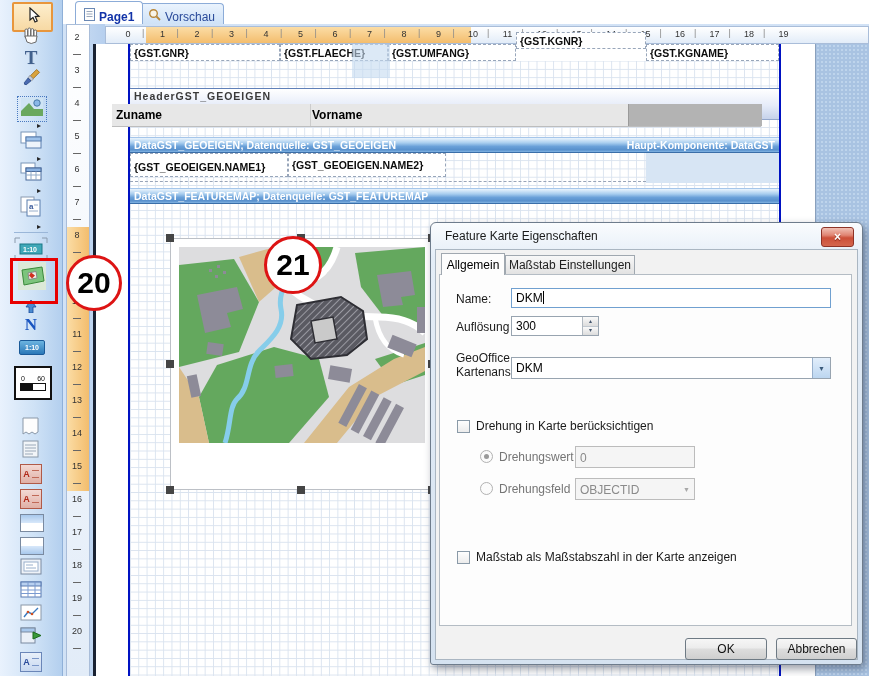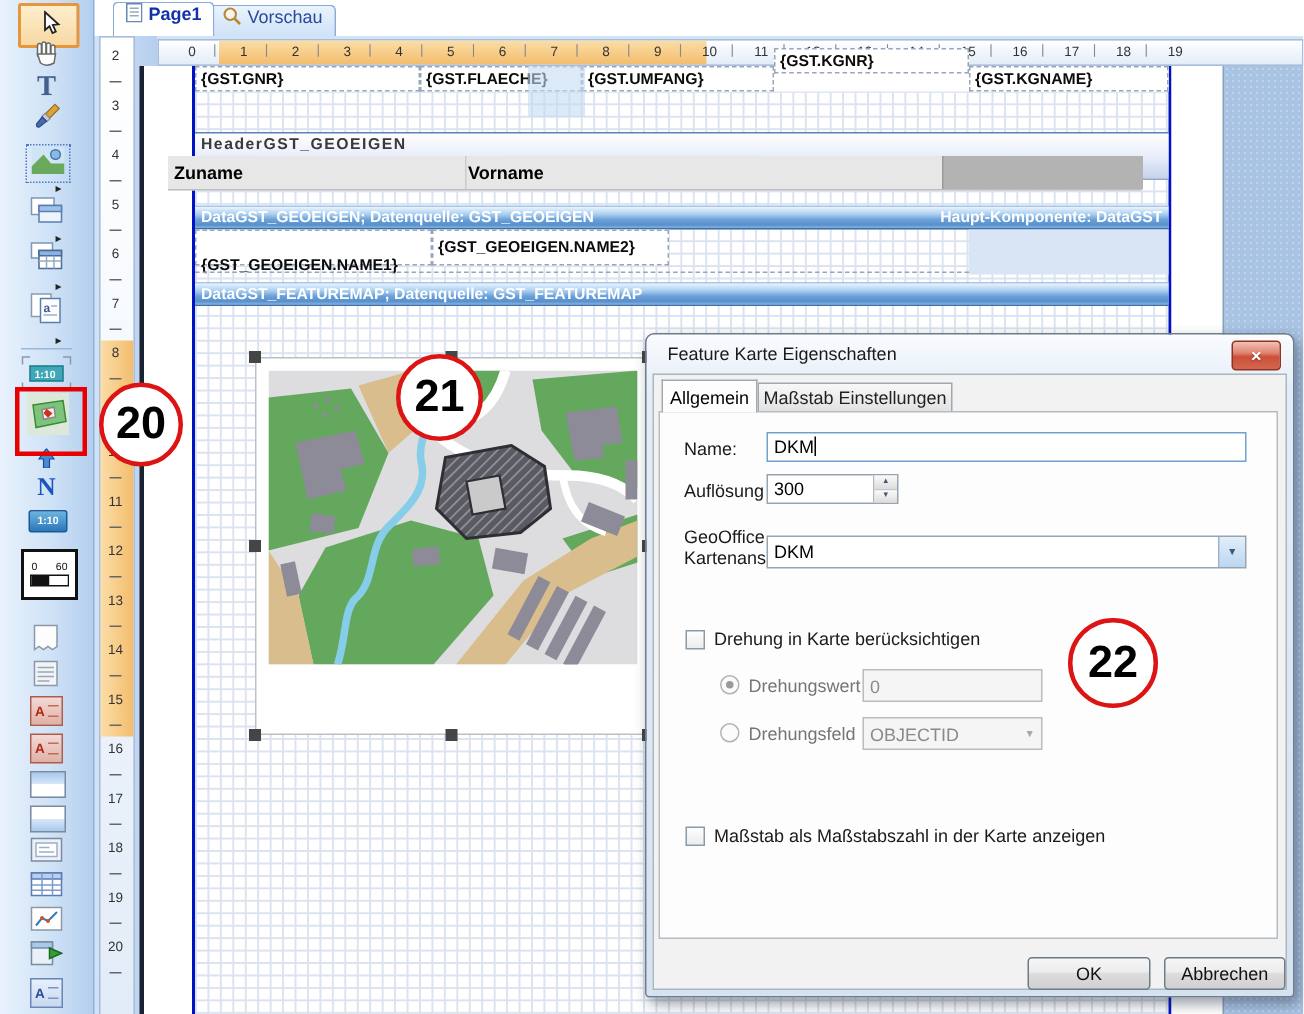--- a/index.html
+++ b/index.html
@@ -6,21 +6,21 @@
   #app{position:relative;width:869px;height:676px;overflow:hidden;background:#fff;
        font-family:"Liberation Sans",sans-serif;-webkit-font-smoothing:none}
   .abs{position:absolute}
   
   #toolbar{position:absolute;left:0;top:0;width:62px;height:676px;z-index:4;
     background:linear-gradient(90deg,#e9f2fd 0%,#cfe2f6 55%,#b3cfee 100%);border-right:1px solid #8fb0d8}
   .ticon{position:absolute;display:flex;align-items:center;justify-content:center}
   .tarrow{position:absolute;left:37px;font-size:8px;color:#222;line-height:8px}
   
   .tab{position:absolute;border:1px solid #8cacd8;border-bottom:none;border-radius:4px 4px 0 0;
-       display:flex;align-items:flex-start;gap:4px;padding:0 8px;font-size:12px}
+       display:flex;align-items:flex-end;gap:4px;padding:0 8px;font-size:12px}
   
   .rstrip{position:absolute;background:linear-gradient(180deg,#ffffff,#e2ecf8);border:1px solid #a9bdd9;overflow:hidden}
   .hl{position:absolute;background:linear-gradient(180deg,#fbdda6,#f3bd6d)}
   .hlv{position:absolute;background:linear-gradient(90deg,#fbdda6,#f3bd6d)}
   .hnum{position:absolute;top:2px;width:16px;text-align:center;font-size:9px;color:#333}
   .htick{position:absolute;top:1px;font-size:9px;color:#888}
   .vnum{position:absolute;left:0;width:20px;text-align:center;font-size:9px;color:#333;height:12px;line-height:12px}
   .vtick{position:absolute;left:6px;width:8px;height:1px;background:#666}
   
   .grid{background-image:linear-gradient(#dae3ef 1px,transparent 1px),linear-gradient(90deg,#dae3ef 1px,transparent 1px);
@@ -368,21 +368,21 @@
     <span style="position:absolute;left:198px;top:0;width:1px;height:22px;background:#cccccc"></span>
     <span style="position:absolute;left:516px;top:0;width:133px;height:22px;background:#b3b3b3;border-left:1px solid #9a9a9a"></span>
   </div>
 
   <div class="band-blue" style="top:137px">
     <span style="padding-left:4px;float:left">DataGST_GEOEIGEN; Datenquelle: GST_GEOEIGEN</span>
     <span style="padding-right:4px;float:right">Haupt-Komponente: DataGST</span>
   </div>
 
   <div class="abs" style="left:646px;top:153px;width:133px;height:30px;background:#d7e5f4"></div>
-  <div class="fieldbox" style="left:130px;top:153px;width:158px;height:24px;padding-top:17px">{GST_GEOEIGEN.NAME1}</div>
+  <div class="fieldbox" style="left:130px;top:153px;width:158px;height:24px;padding-top:7px">{GST_GEOEIGEN.NAME1}</div>
   <div class="fieldbox" style="left:288px;top:153px;width:158px;height:24px;padding-top:5px">{GST_GEOEIGEN.NAME2}</div>
   <div class="abs" style="left:130px;top:181px;width:516px;border-top:1px dashed #98a4b8"></div>
 
   <div class="band-blue" style="top:188px">
     <span style="padding-left:4px">DataGST_FEATUREMAP; Datenquelle: GST_FEATUREMAP</span>
   </div>
 
   <div class="abs" style="left:170px;top:238px;width:262px;height:252px;background:#fff;border:1px solid #bcc0c6;box-sizing:border-box;z-index:2">
     <svg style="position:absolute;left:8px;top:8px" width="246" height="196" viewBox="0 0 246 196">
       <defs>
@@ -500,15 +500,14 @@
     <div class="btn" style="left:254px;top:415px;width:82px;height:22px">
         <span>OK</span>
       </div>
     <div class="btn" style="left:345px;top:415px;width:81px;height:22px">
         <span>Abbrechen</span>
       </div>
   </div>
 
   <div class="callout" style="left:66px;top:255px;width:50px;height:50px">20</div>
   <div class="callout" style="left:264px;top:236px;width:52px;height:52px">21</div>
-  <div class="callout" style="left:712px;top:412px;width:54px;height:54px">22</div>
 
 </div>
 
 </body></html>

